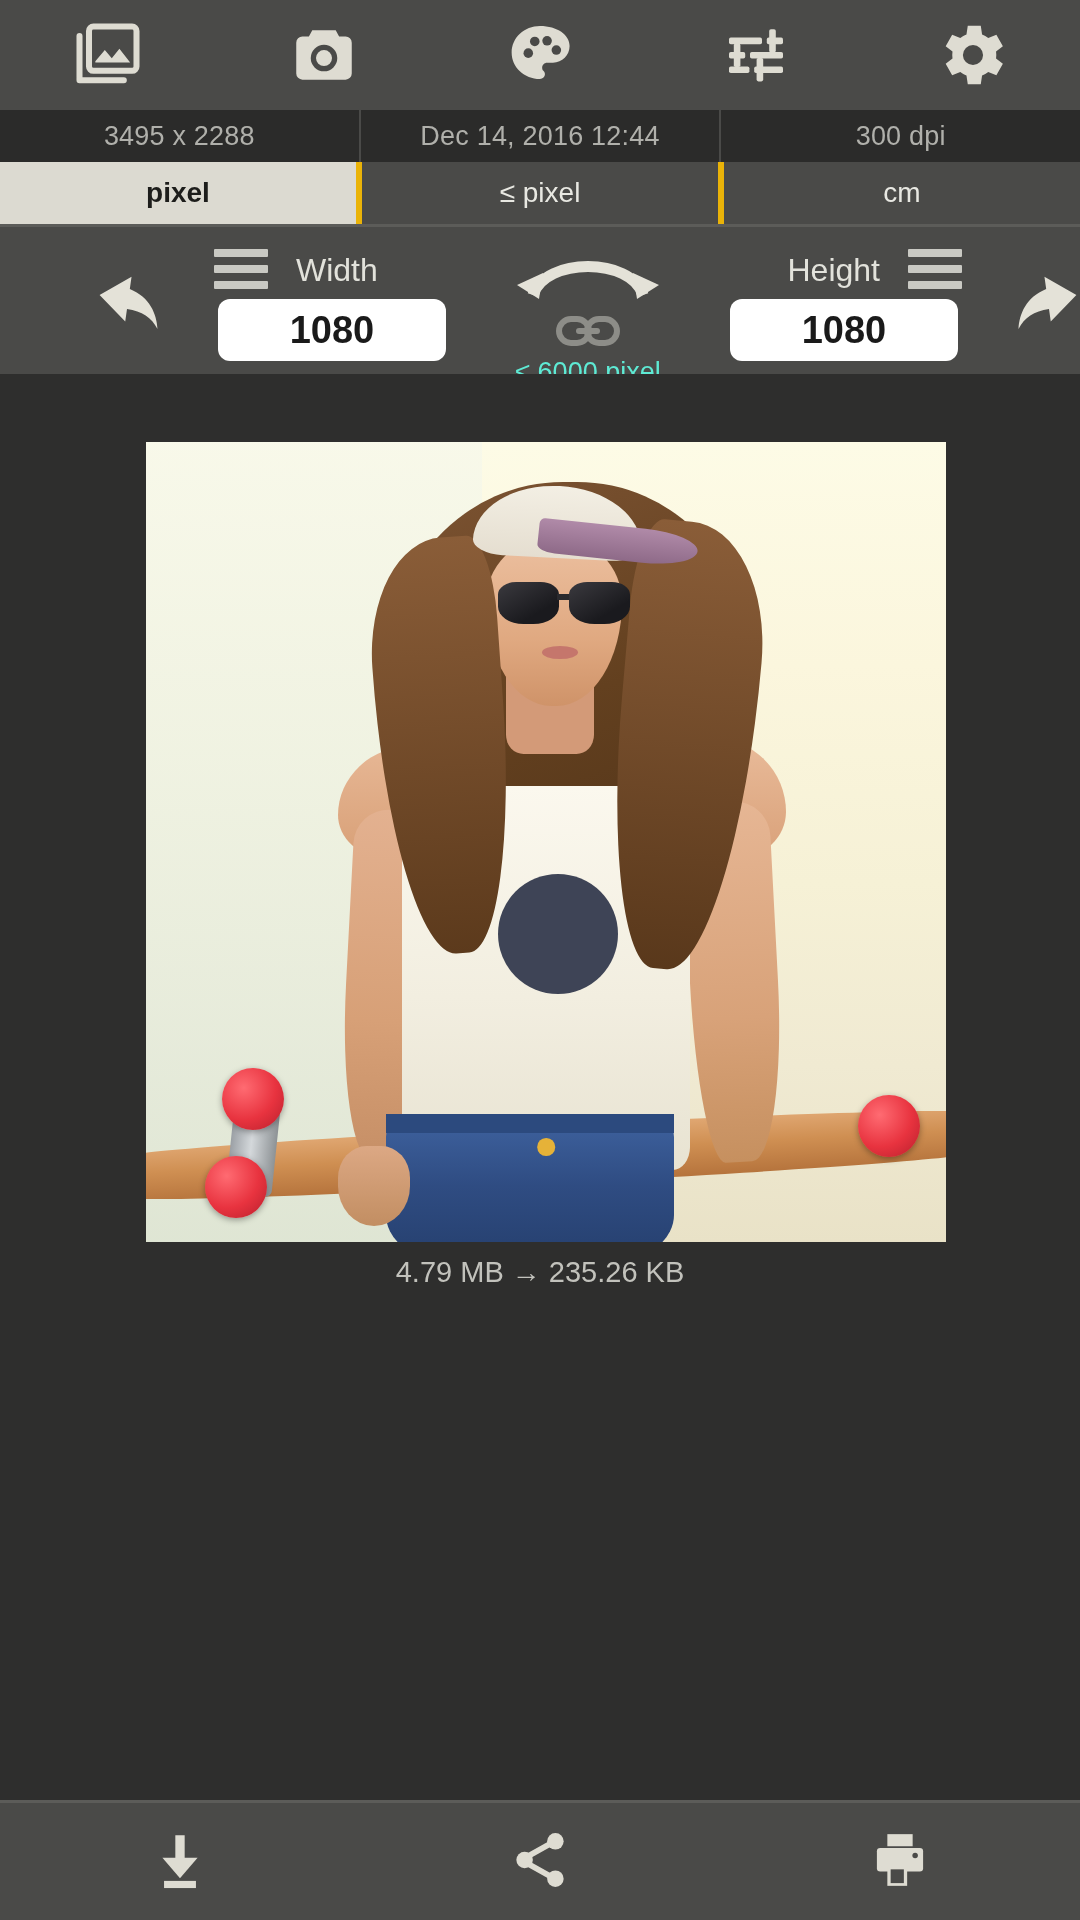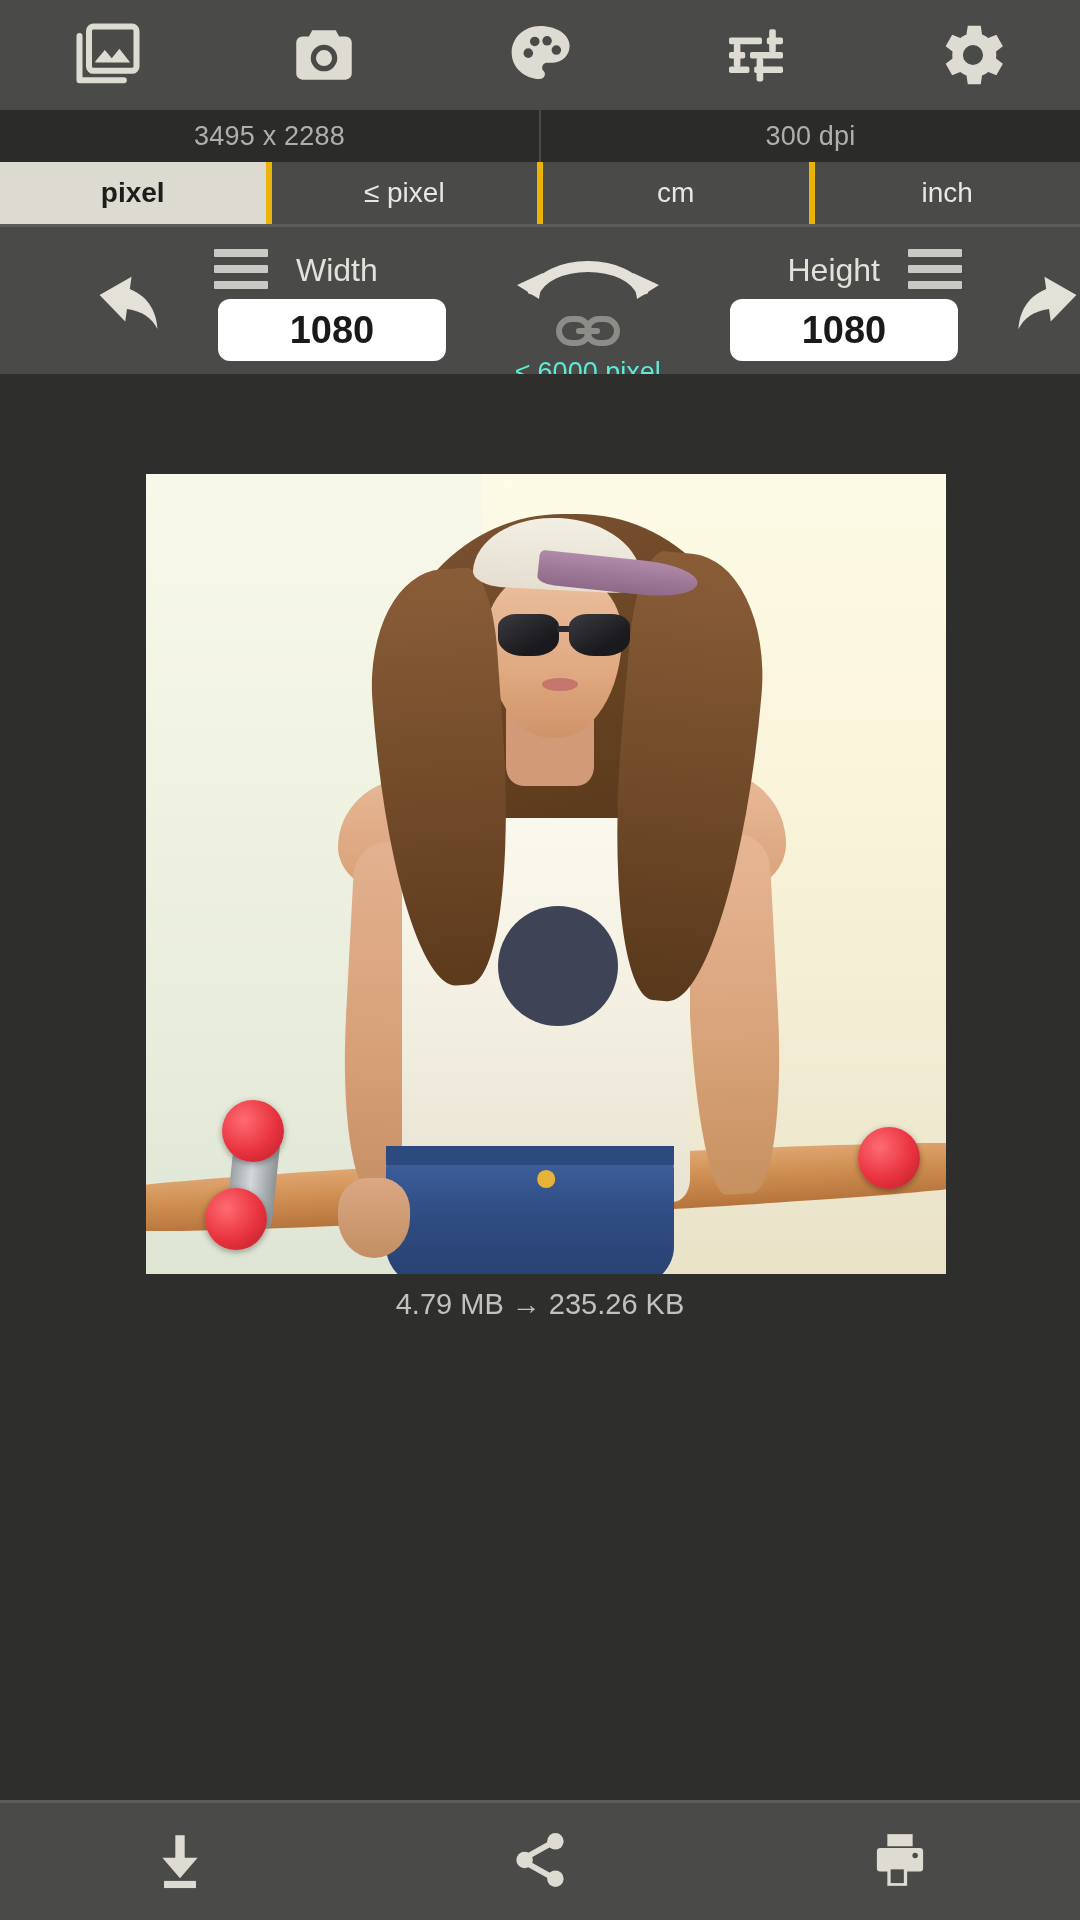--- a/index.html
+++ b/index.html
@@ -96,21 +96,21 @@
     position:absolute; left:0; top:130px; width:100%;
     text-align:center; color:#5eead4; font-size:27px;
   }
 
   
   .canvas {
     flex:1 1 auto; background:#2e2e2d; position:relative;
     display:flex; flex-direction:column; align-items:center;
   }
   .photo-wrap {
-    width:788px; margin-top:100px; position:relative;
+    width:788px; margin-top:68px; position:relative;
   }
   .photo {
     width:800px; height:800px; position:relative; overflow:hidden;
     background:#f3efd8;
   }
   .filesize {
     width:100%; text-align:center; color:#c2c2bc; font-size:29px;
     margin-top:14px;
   }
 
@@ -323,28 +323,28 @@
         <svg width="78" height="78" viewBox="0 0 24 24">
           <path d="M19.4 13.1a7.8 7.8 0 000-2.2l2.1-1.6-2-3.5-2.5 1a7.7 7.7 0 00-1.9-1.1L14.7 3h-4l-.4 2.7c-.7.3-1.3.6-1.9 1.1l-2.5-1-2 3.5 2.1 1.6a7.8 7.8 0 000 2.2l-2.1 1.6 2 3.5 2.5-1c.6.5 1.2.8 1.9 1.1l.4 2.7h4l.4-2.7c.7-.3 1.3-.6 1.9-1.1l2.5 1 2-3.5-2.1-1.6z" fill="#dedcd2"></path>
           <circle cx="12.3" cy="12" r="3.1" fill="#4a4a48"></circle>
         </svg>
       </span>
     </div>
   </div>
 
   <div class="infostrip">
     <div class="info-cell">3495 x 2288</div>
+    <div class="info-cell">Dec 14, 2016 12:44</div>
     <div class="info-cell">300 dpi</div>
   </div>
 
   <div class="tabs">
     <div class="tab active">pixel</div>
     <div class="tab">≤ pixel</div>
     <div class="tab">cm</div>
-    <div class="tab">inch</div>
   </div>
 
   <div class="resize">
     <div class="resize-row">
 
       <div class="undo-btn">
         <span>
           <svg width="86" height="78" viewBox="0 0 24 22">
             <path d="M11.4 5.1V1.6L3.2 8.0l8.2 6.4v-3.6c4.3 0 7.2 1.4 9.3 4.4-.8-4.2-3.4-8.6-9.3-10.1z" fill="#e4e2d8" transform="rotate(8 12 9)"></path>
           </svg>

